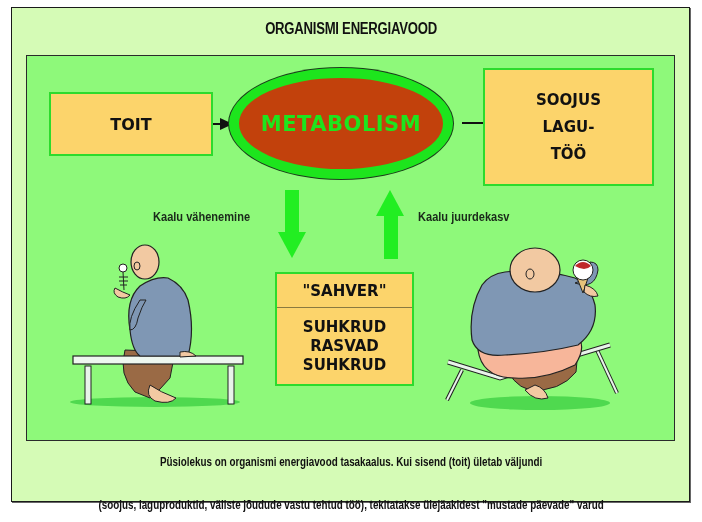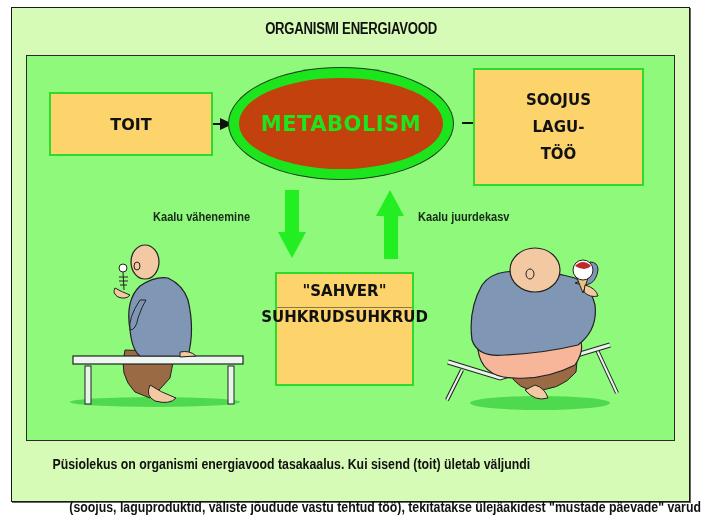--- a/index.html
+++ b/index.html
@@ -2,29 +2,29 @@
 <html><head>
 <meta charset="utf-8">
 <style>
   html, body { margin: 0; padding: 0; background: #ffffff; }
   body { width: 702px; height: 522px; position: relative; overflow: hidden; font-family: "Liberation Sans", "DejaVu Sans", sans-serif; }
   .frame { position: absolute; left: 11px; top: 7px; width: 677px; height: 493px; background: #d5fbb6; border: 1.5px solid #1a1a1a; box-shadow: 1px 1px 0 #666; }
   .title { position: absolute; left: 0; top: 20px; width: 702px; text-align: center; font-family: "Liberation Sans Narrow", "Liberation Sans", sans-serif; font-size: 16px; font-weight: bold; color: #111; letter-spacing: -0.3px; transform: scaleX(0.82); }
   .panel { position: absolute; left: 26px; top: 55px; width: 647px; height: 384px; background: #8ef97a; border: 1px solid #2a2a2a; }
   .box { position: absolute; background: #fcd46b; border: 2.5px solid #2ddb2d; box-sizing: border-box; display: flex; flex-direction: column; align-items: center; justify-content: center; color: #111; font-weight: bold; font-family: "DejaVu Sans", sans-serif; text-align: center; }
   .toit { left: 49px; top: 92px; width: 164px; height: 64px; font-size: 16px; }
-  .out { left: 473px; top: 68px; width: 171px; height: 118px; font-size: 15px; line-height: 18px; }
+  .out { left: 483px; top: 68px; width: 171px; height: 118px; font-size: 15px; line-height: 18px; }
   .out .gap { height: 9px; }
   .ellipse { position: absolute; left: 229px; top: 68px; width: 224px; height: 111px; box-sizing: border-box; border-radius: 50%; background: #c2410c; border: 10px solid #1de51d; box-shadow: 0 0 0 1px #1c3c1c; display: flex; align-items: center; justify-content: center; }
   .ellipse span { color: #1de51d; font-weight: bold; font-size: 21px; font-family: "DejaVu Sans", sans-serif; letter-spacing: 0.5px; }
   .lbl { position: absolute; font-size: 13px; font-weight: bold; color: #1a2a1a; font-family: "Liberation Sans", sans-serif; transform: scaleX(0.85); transform-origin: left center; white-space: nowrap; }
   .sahver { left: 275px; top: 272px; width: 139px; height: 114px; justify-content: flex-start; }
   .sahver .head { height: 33px; width: 100%; display: flex; align-items: center; justify-content: center; border-bottom: 1px solid #8a7a40; font-size: 15px; }
-  .sahver .body { flex: 1; display: flex; flex-direction: row; justify-content: center; font-size: 15px; line-height: 19px; }
-  .caption { position: absolute; left: 0; width: 702px; font-size: 15px; font-weight: bold; color: #111; font-family: "Liberation Sans", sans-serif; white-space: nowrap; }
+  .sahver .body { flex: 1; display: flex; flex-direction: column; justify-content: center; font-size: 15px; line-height: 19px; }
+  .caption { position: absolute; left: 0; width: 702px; text-align: center; font-size: 12px; font-weight: bold; color: #111; font-family: "Liberation Sans", sans-serif; white-space: nowrap; }
   .caption span { display: inline-block; transform: scaleX(0.82); }
   svg.abs { position: absolute; left: 0; top: 0; }
 </style>
 </head>
 <body>
 
 <div class="frame"></div>
 <div class="title">ORGANISMI ENERGIAVOOD</div>
 
 <div class="panel"></div>
@@ -132,18 +132,19 @@
   <span>TÖÖ</span>
 </div>
 
 <div class="lbl" style="left:153px; top:209px;">Kaalu vähenemine</div>
 <div class="lbl" style="left:418px; top:209px;">Kaalu juurdekasv</div>
 
 <div class="box sahver">
   <div class="head">"SAHVER"</div>
   <div class="body">
     <span>SUHKRUD</span>
+    <span>RASVAD</span>
     <span>SUHKRUD</span>
   </div>
 </div>
 
 <div class="caption" style="top:455px;"><span>Püsiolekus on organismi energiavood tasakaalus. Kui sisend (toit) ületab väljundi</span></div>
 <div class="caption" style="top:498px;"><span>(soojus, laguproduktid, väliste jõudude vastu tehtud töö), tekitatakse ülejäakidest "mustade päevade" varud</span></div>
 
 </body></html>

